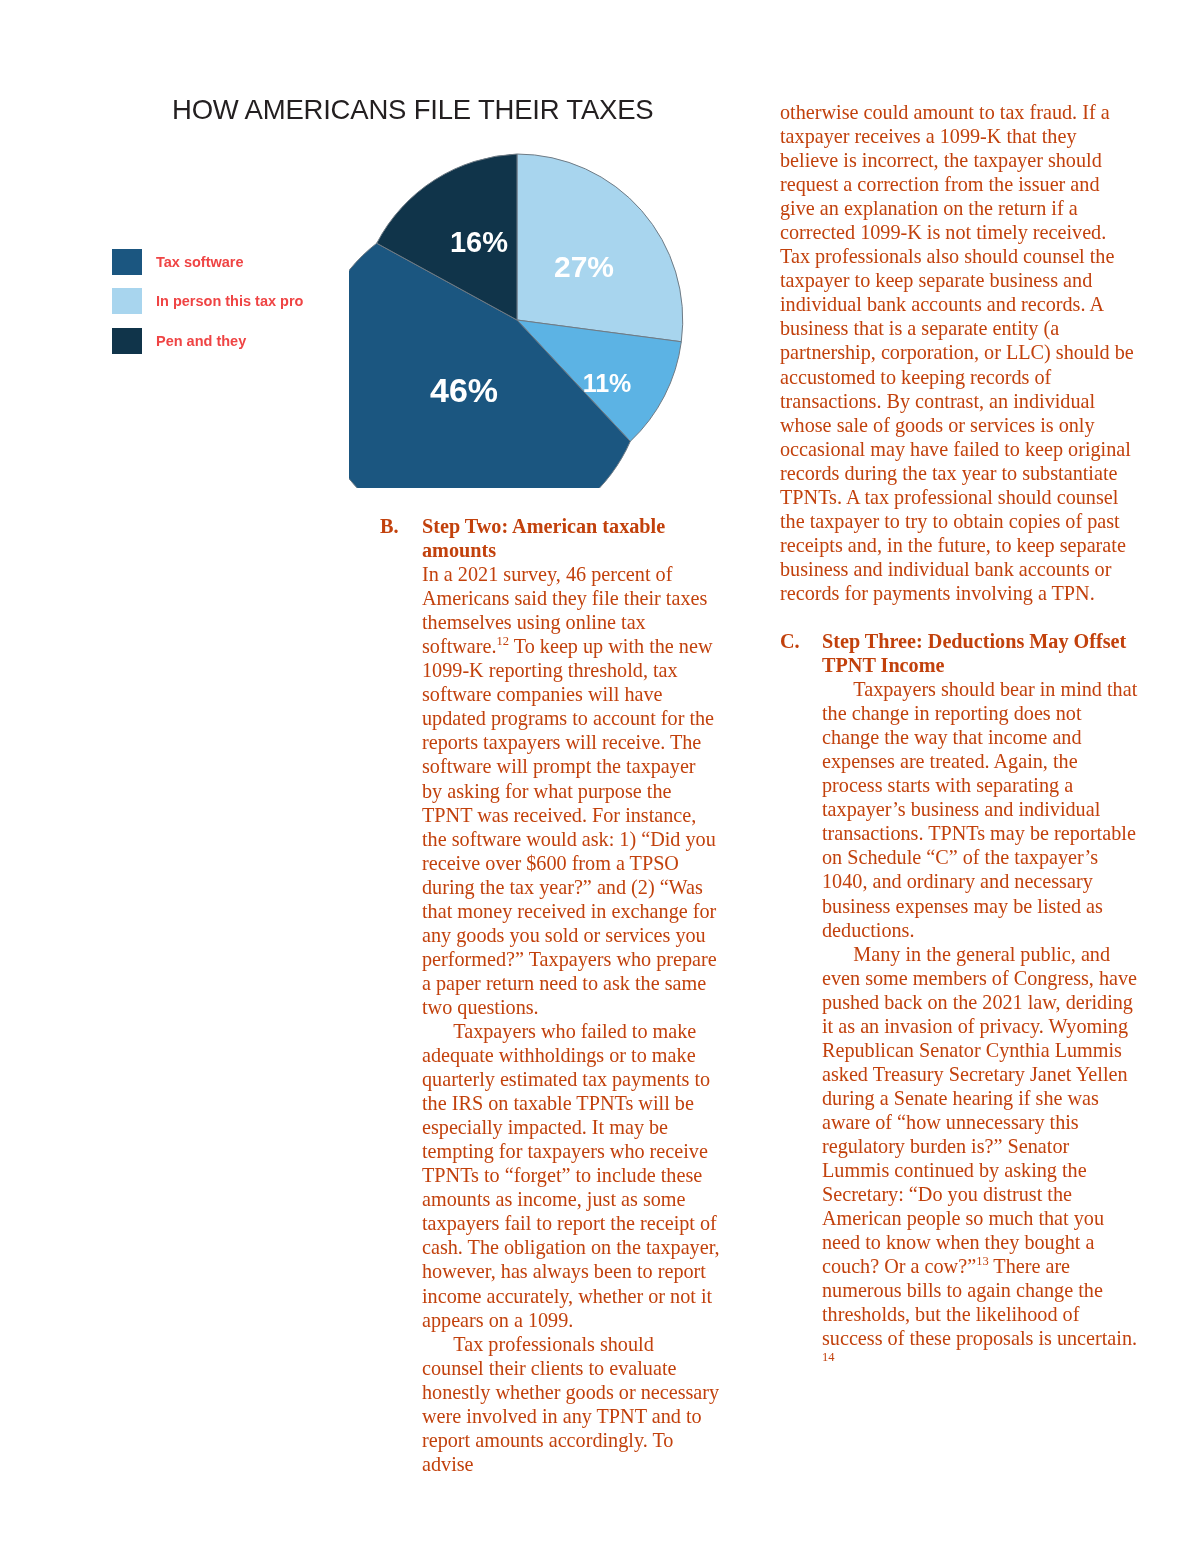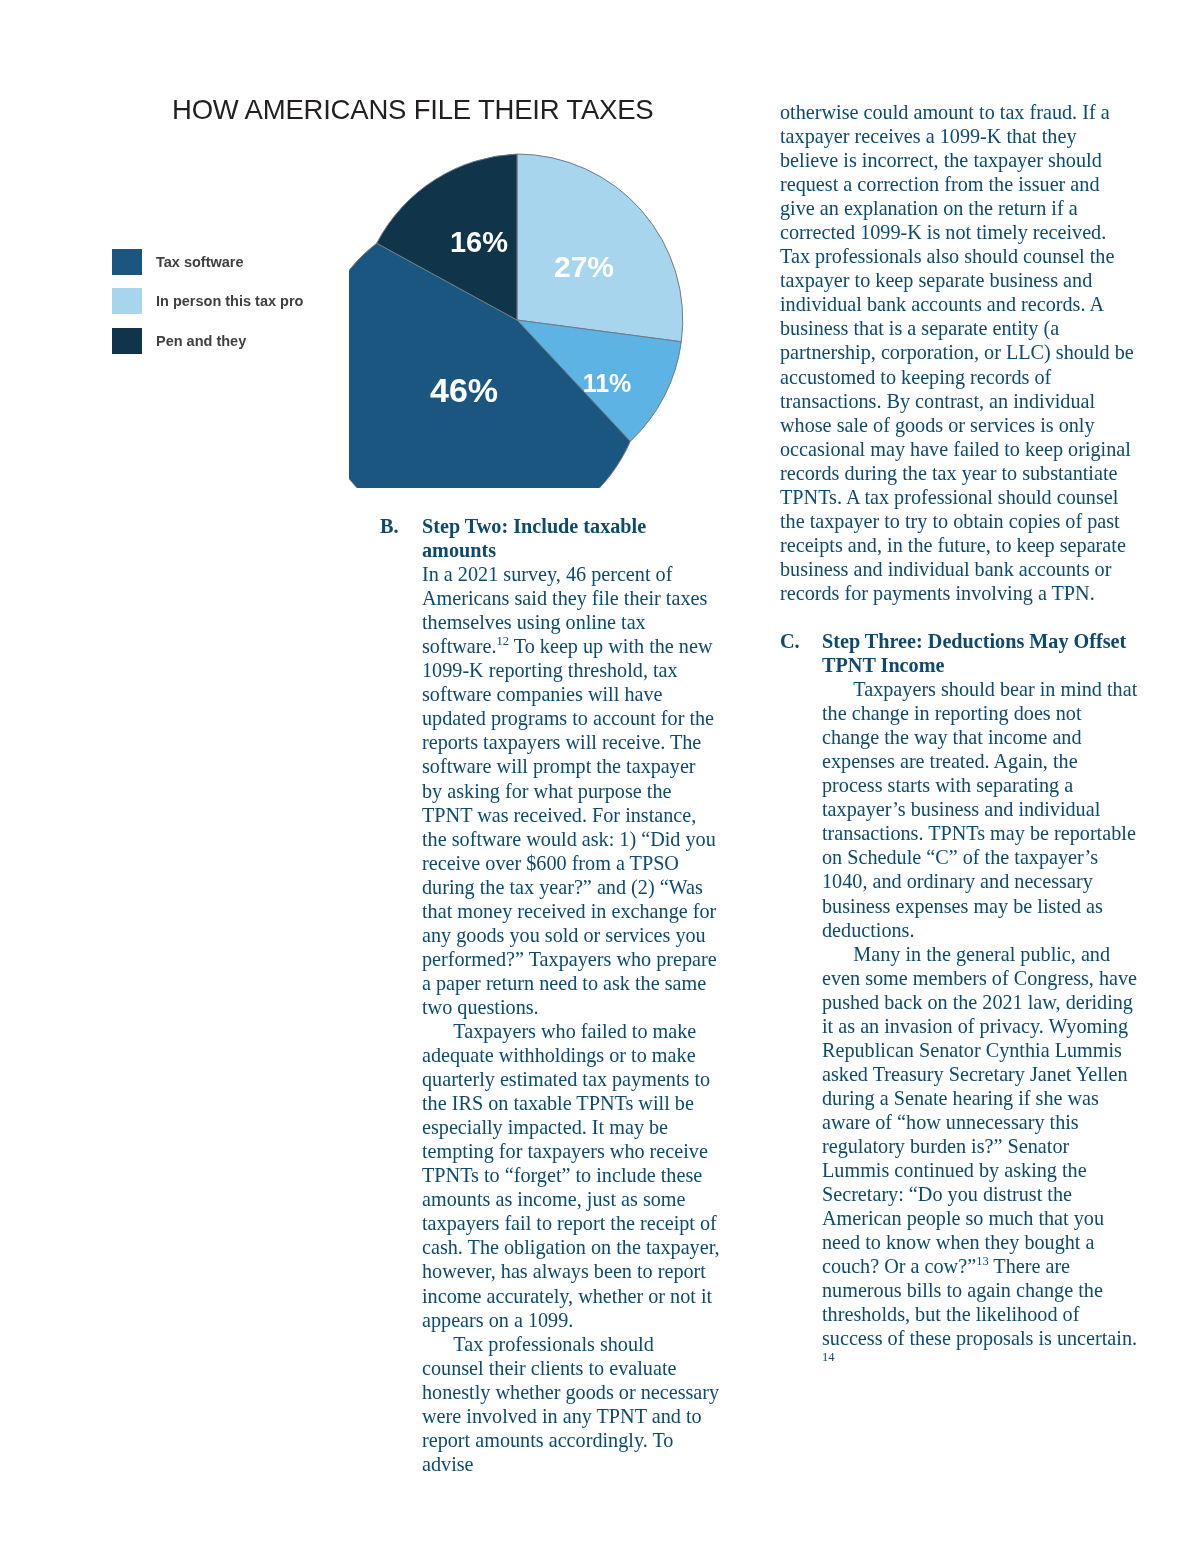--- a/index.html
+++ b/index.html
@@ -52,21 +52,21 @@
   .legend-swatch {
     width: 30px;
     height: 26px;
     flex: 0 0 auto;
     box-sizing: border-box;
   }
   .legend-label {
     font-family: "Liberation Sans", sans-serif;
     font-weight: bold;
     font-size: 14.5px;
-    color: #404040;
+    color: #ef4444;
     margin-left: 14px;
     white-space: nowrap;
   }
 
   
   .pie-wrap {
     position: absolute;
     left: 349px;
     top: 152px;
     width: 336px;
@@ -78,21 +78,21 @@
     font-weight: bold;
     fill: #ffffff;
   }
 
   
   .col {
     position: absolute;
     font-family: "Liberation Serif", serif;
     font-size: 20.2px;
     line-height: 24.05px;
-    color: #0c4a6e;
+    color: #c2410c;
     text-align: left;
   }
   .col-left {
     left: 380px;
     top: 514px;
     width: 340px;
   }
   .col-right {
     left: 780px;
     top: 100px;
@@ -178,21 +178,21 @@
         <text class="slice-label" x="258" y="240" font-size="25" text-anchor="middle">11%</text>
         <text class="slice-label" x="115" y="250" font-size="34" text-anchor="middle">46%</text>
         <text class="slice-label" x="130" y="100" font-size="29" text-anchor="middle">16%</text>
       </svg>
     </div>
   </div>
 
   <div class="col col-left">
     <div class="sec">
       <span class="sec-marker">B.</span>
-      <div class="sec-heading">Step Two: Include taxable amounts</div>
+      <div class="sec-heading">Step Two: American taxable amounts</div>
       <p class="body noindent"><span>In a 2021 survey, 46 percent of Americans said they file their taxes themselves using online tax software.</span><sup>12</sup><span> To keep up with the new 1099-K reporting threshold, tax software companies will have updated programs to account for the reports taxpayers will receive. The software will prompt the taxpayer by asking for what purpose the TPNT was received. For instance, the software would ask: 1) “Did you receive over $600 from a TPSO during the tax year?” and (2) “Was that money received in exchange for any goods you sold or services you performed?” Taxpayers who prepare a paper return need to ask the same two questions.</span></p>
       <p class="body">Taxpayers who failed to make adequate withholdings or to make quarterly estimated tax payments to the IRS on taxable TPNTs will be especially impacted. It may be tempting for taxpayers who receive TPNTs to “forget” to include these amounts as income, just as some taxpayers fail to report the receipt of cash. The obligation on the taxpayer, however, has always been to report income accurately, whether or not it appears on a 1099.</p>
       <p class="body">Tax professionals should counsel their clients to evaluate honestly whether goods or necessary were involved in any TPNT and to report amounts accordingly. To advise</p>
     </div>
   </div>
 
   <div class="col col-right">
     <p class="cont">otherwise could amount to tax fraud. If a taxpayer receives a 1099-K that they believe is incorrect, the taxpayer should request a correction from the issuer and give an explanation on the return if a corrected 1099-K is not timely received. Tax professionals also should counsel the taxpayer to keep separate business and individual bank accounts and records. A business that is a separate entity (a partnership, corporation, or LLC) should be accustomed to keeping records of transactions. By contrast, an individual whose sale of goods or services is only occasional may have failed to keep original records during the tax year to substantiate TPNTs. A tax professional should counsel the taxpayer to try to obtain copies of past receipts and, in the future, to keep separate business and individual bank accounts or records for payments involving a TPN.</p>
     <div class="gap"></div>
     <div class="sec">

